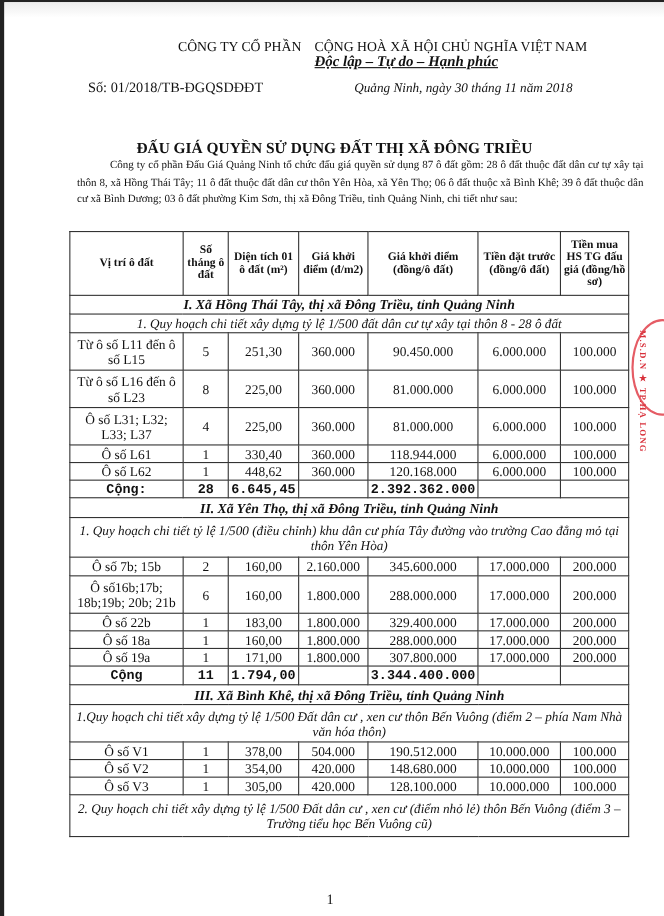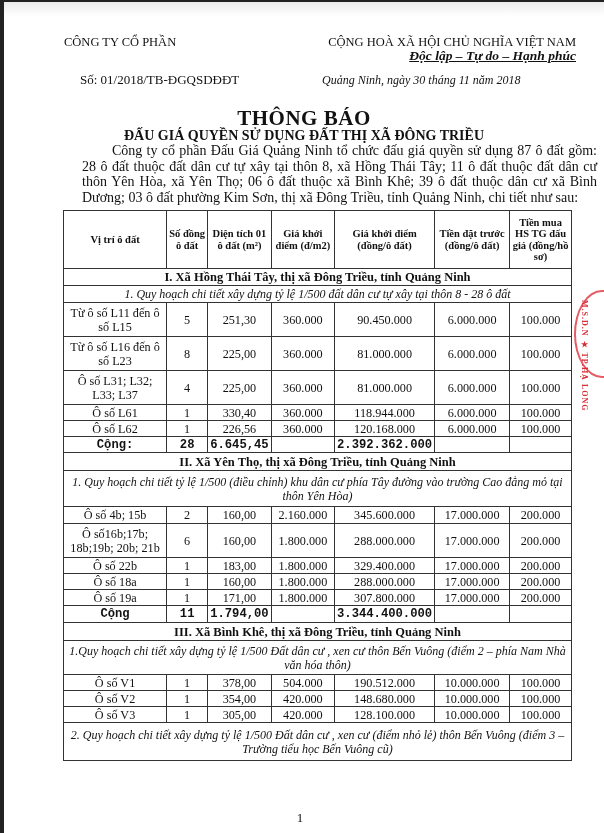--- a/index.html
+++ b/index.html
@@ -1,33 +1,33 @@
 <!DOCTYPE html>
 <html><head>
 <meta charset="utf-8">
 <style>
   html, body { margin:0; padding:0; }
   body { width:604px; height:833px; background:#222; position:relative; overflow:hidden;
          font-family:"Liberation Serif","DejaVu Serif",serif; color:#111; }
   .page { position:absolute; left:4px; top:2px; width:600px; height:831px; background:#fff;
           background-image:linear-gradient(#ececec 0px,#fff 14px); }
   .abs { position:absolute; white-space:nowrap; }
-  .hdr-left { left:60px; width:210px; text-align:left; font-size:12.5px; line-height:14px; top:33px; }
-  .hdr-right { left:282px; width:290px; text-align:right; font-size:12.5px; line-height:14px; top:33px; }
+  .hdr-left { left:60px; width:210px; text-align:right; font-size:12.5px; line-height:14px; top:33px; }
+  .hdr-right { left:282px; width:290px; text-align:left; font-size:12.5px; line-height:14px; top:33px; }
   .u { text-decoration:underline; }
   .bold { font-weight:bold; }
   .ref { left:76px; top:70px; font-size:13px; }
   .date { left:318px; top:71px; font-size:12px; font-style:italic; }
   .title { left:0; width:600px; text-align:center; top:104px; font-size:21px; font-weight:bold; letter-spacing:0.5px; }
   .subtitle { left:0; width:600px; text-align:center; top:126px; font-size:14px; font-weight:bold; }
-  .intro { left:66px; width:515px; top:141px; font-size:14px; line-height:15.5px; white-space:normal; text-indent:30px; text-align:justify;margin-left:12px; }
+  .intro { left:66px; width:515px; top:141px; font-size:10px; line-height:15.5px; white-space:normal; text-indent:30px; text-align:justify; }
   table.grid { position:absolute; left:63px; top:210px; width:509px; border-collapse:collapse; font-size:12.2px; }
   table.grid td, table.grid th { border:1px solid #333; text-align:center; padding:0 2px; line-height:14px; }
   table.grid th { font-weight:bold; font-size:10.5px; line-height:11.5px; }
-  .sec { font-weight:bold; font-size:12.5px; }
+  .sec { font-weight:bold; font-size:12.5px;font-style:italic; }
   .sub { font-style:italic; font-size:12px; }
   .total td { font-weight:bold;font-family:Liberation Mono, monospace; }
   .stamp { position:absolute; left:574px; top:290px; width:52px; height:84px; border:2px solid #e0404a;
            border-radius:50%; opacity:0.85; }
   .stamp-text { position:absolute; left:580px; top:300px; color:#d8303a; font-size:8px; font-weight:bold;
            writing-mode:vertical-rl; letter-spacing:1px; }
   .pagenum { left:0; width:600px; text-align:center; top:810px; font-size:13px; }
 </style>
 </head>
 <body>
@@ -36,39 +36,38 @@
   <div class="abs hdr-left">
     <div>CÔNG TY CỔ PHẦN</div>
   </div>
   <div class="abs hdr-right">
     <div>CỘNG HOÀ XÃ HỘI CHỦ NGHĨA VIỆT NAM</div>
     <div class="u bold" style="font-size:13.5px;font-style:italic;">Độc lập – Tự do – Hạnh phúc</div>
   </div>
   <div class="abs ref">Số: 01/2018/TB-ĐGQSDĐĐT</div>
   <div class="abs date">Quảng Ninh, ngày 30 tháng 11 năm 2018</div>
 
-  <div class="abs title">THÔNG BÁO</div>
   <div class="abs subtitle">ĐẤU GIÁ QUYỀN SỬ DỤNG ĐẤT THỊ XÃ ĐÔNG TRIỀU</div>
   <div class="abs intro">Công ty cổ phần Đấu Giá Quảng Ninh tổ chức đấu giá quyền sử dụng 87 ô đất gồm: 28 ô đất thuộc đất dân cư tự xây tại thôn 8, xã Hồng Thái Tây; 11 ô đất thuộc đất dân cư thôn Yên Hòa, xã Yên Thọ; 06 ô đất thuộc xã Bình Khê; 39 ô đất thuộc dân cư xã Bình Dương; 03 ô đất phường Kim Sơn, thị xã Đông Triều, tỉnh Quảng Ninh, chi tiết như sau:</div>
 </div>
 
 <table class="grid">
   <colgroup>
     <col style="width:106px">
       <col style="width:42px">
       <col style="width:63px">
       <col style="width:64px">
     <col style="width:95px">
       <col style="width:76px">
       <col style="width:63px">
   </colgroup>
   <tbody>
       <tr style="height:58px">
     <th style="font-weight:bold">Vị trí ô đất</th>
-    <th>Số đồng ô đất</th>
+    <th>Số tháng ô đất</th>
     <th>Diện tích 01 ô đất (m²)</th>
     <th>Giá khởi điểm (đ/m2)</th>
     <th>Giá khởi điểm (đồng/ô đất)</th>
     <th>Tiền đặt trước (đồng/ô đất)</th>
     <th>Tiền mua HS TG đấu giá (đồng/hồ sơ)</th>
   </tr>
 
   <tr style="height:17px">
         <td colspan="7" class="sec">I. Xã Hồng Thái Tây, thị xã Đông Triều, tỉnh Quảng Ninh</td>
       </tr>
@@ -107,21 +106,21 @@
     <td>1</td>
     <td>330,40</td>
     <td>360.000</td>
     <td>118.944.000</td>
     <td>6.000.000</td>
     <td>100.000</td>
   </tr>
   <tr style="height:16px">
     <td>Ô số L62</td>
     <td>1</td>
-    <td>226,56</td>
+    <td>448,62</td>
     <td>360.000</td>
     <td>120.168.000</td>
     <td>6.000.000</td>
     <td>100.000</td>
   </tr>
   <tr style="height:16px" class="total">
     <td>Cộng:</td>
     <td>28</td>
     <td>6.645,45</td>
     <td></td>
@@ -130,21 +129,21 @@
     <td></td>
   </tr>
 
   <tr style="height:18px">
         <td colspan="7" class="sec">II. Xã Yên Thọ, thị xã Đông Triều, tỉnh Quảng Ninh</td>
       </tr>
   <tr style="height:36px">
         <td colspan="7" class="sub">1. Quy hoạch chi tiết tỷ lệ 1/500 (điều chỉnh) khu dân cư phía Tây đường vào trường Cao đẳng mỏ tại thôn Yên Hòa)</td>
       </tr>
   <tr style="height:17px">
-    <td>Ô số 4b; 15b</td>
+    <td>Ô số 7b; 15b</td>
     <td>2</td>
     <td>160,00</td>
     <td>2.160.000</td>
     <td>345.600.000</td>
     <td>17.000.000</td>
     <td>200.000</td>
   </tr>
   <tr style="height:34px">
     <td>Ô số16b;17b; 18b;19b; 20b; 21b</td>
     <td>6</td>

